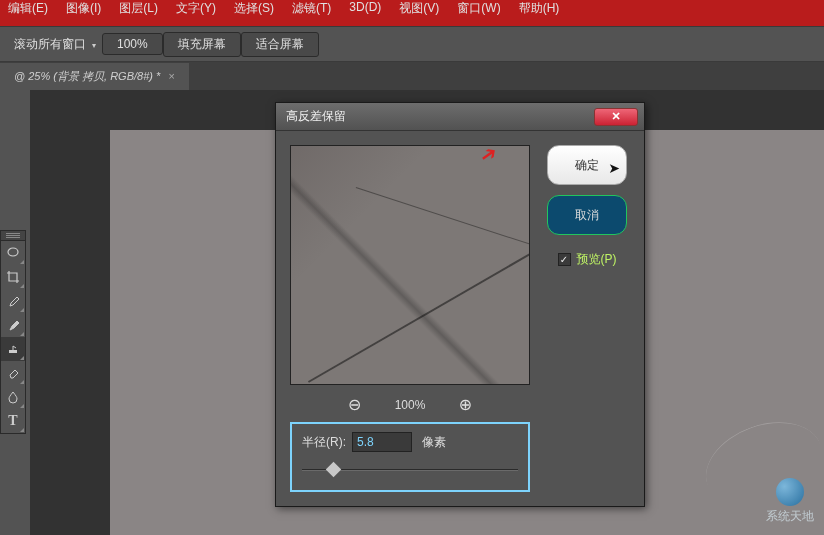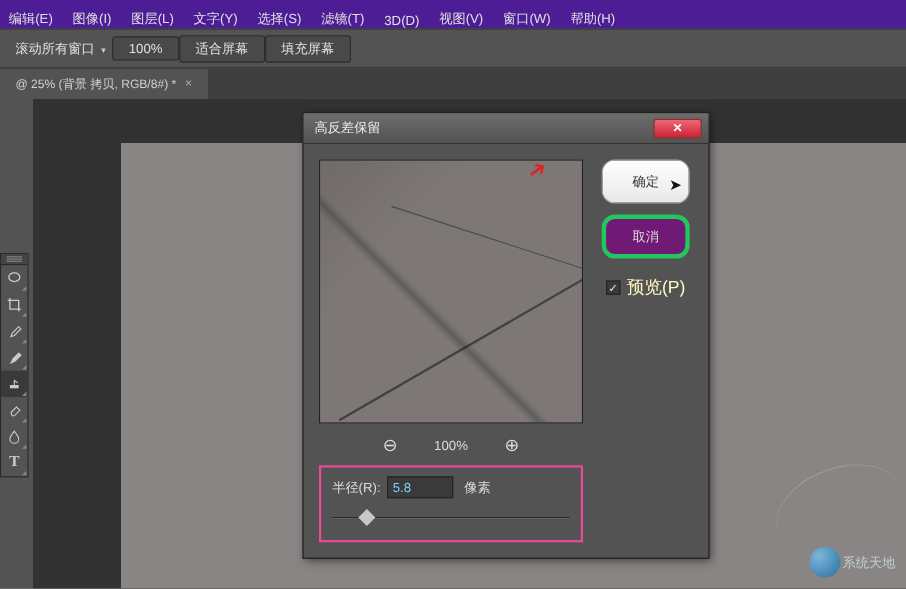--- a/index.html
+++ b/index.html
@@ -1,26 +1,26 @@
 <!DOCTYPE html>
 <html><head>
   <meta charset="utf-8">
   <style>
     * { margin: 0; padding: 0; box-sizing: border-box; font-family: "Microsoft YaHei", sans-serif; }
     body { width: 824px; height: 535px; background: #535353; overflow: hidden; position: relative; }
     
-    .menubar { height: 26px; background: #4c1d95; display: flex; align-items: flex-end; padding: 0 8px; gap: 18px; }
+    .menubar { height: 26px; background: #b91c1c; display: flex; align-items: flex-start; padding: 0 8px; gap: 18px; }
     .menubar span { color: #e0e0e0; font-size: 12px; cursor: default; }
     
     .toolbar { height: 36px; background: #535353; border-top: 1px solid #3a3a3a; border-bottom: 1px solid #3a3a3a; display: flex; align-items: center; padding: 0 8px; gap: 0; }
     .toolbar .dropdown-label { color: #e0e0e0; font-size: 12px; padding: 3px 6px; }
     .toolbar .dropdown-after { display: inline-block; margin-left: 6px; color: #ccc; font-size: 8px; }
     .toolbar .btn { background: #494949; border: 1px solid #2b2b2b; color: #e0e0e0; font-size: 12px; padding: 3px 14px; border-radius: 3px; }
     
-    .tab-bar { height: 28px; background: #3f3f3f; display: flex; align-items: center; }
+    .tab-bar { height: 28px; background: #3f3f3f; display: flex; align-items: center; font-style: italic; }
     .tab { background: #535353; color: #d0d0d0; font-size: 11px; padding: 6px 14px; display: flex; align-items: center; gap: 8px; }
     .tab .close { color: #aaa; font-size: 11px; }
     
     .canvas-area { position: absolute; left: 30px; top: 90px; right: 0; bottom: 0; background: #323232; }
     .document-bg { position: absolute; left: 80px; top: 40px; right: 0; bottom: 0; background: #8a8585; }
     
     .tool-panel { position: absolute; left: 0; top: 230px; width: 26px; background: #535353; border: 1px solid #2a2a2a; }
     .tool-panel .grip { height: 10px; background: #444; border-bottom: 1px solid #2a2a2a; display: flex; align-items: center; justify-content: center; }
     .tool-panel .grip::before { content: ""; width: 14px; height: 1px; background: #888; box-shadow: 0 2px 0 #888, 0 -2px 0 #888; }
     .tool-item { width: 24px; height: 24px; display: flex; align-items: center; justify-content: center; color: #ccc; font-size: 14px; position: relative; }
@@ -37,39 +37,39 @@
     .preview-box { width: 240px; height: 240px; background: #7d7876; border: 1px solid #222; position: relative; overflow: hidden; }
     .preview-box .texture { position: absolute; inset: 0; background: linear-gradient(135deg, rgba(60,50,50,0.2) 0%, transparent 30%), linear-gradient(45deg, transparent 40%, rgba(30,30,30,0.3) 42%, transparent 44%); }
     .preview-box .line1 { position: absolute; width: 200px; height: 1px; background: rgba(10,10,10,0.4); top: 72px; left: 60px; transform: rotate(18deg); }
     .preview-box .line2 { position: absolute; width: 260px; height: 2px; background: rgba(10,10,10,0.5); top: 170px; left: 0; transform: rotate(-30deg); }
     .arrow { position: absolute; top: 142px; left: 480px; color: #d22; font-size: 20px; transform: rotate(-35deg); pointer-events: none; }
     
     .zoom-row { display: flex; align-items: center; justify-content: center; gap: 30px; margin-top: 10px; }
     .zoom-btn { color: #ddd; font-size: 16px; width: 20px; text-align: center; }
     .zoom-pct { color: #ddd; font-size: 12px; }
     
-    .highlight-box { border: 2px solid #ec4899; padding: 8px 10px 14px; margin-top: 8px; }
+    .highlight-box { border: 2px solid #7dd3fc; padding: 8px 10px 14px; margin-top: 8px; }
     .radius-row { display: flex; align-items: center; gap: 6px; }
     .radius-row label { color: #ddd; font-size: 12px; }
     .radius-row input { width: 60px; height: 20px; background: #3a3a3a; border: 1px solid #222; color: #7dd3fc; font-size: 12px; padding: 0 4px; }
     .radius-row .unit { color: #ddd; font-size: 12px; margin-left: 4px; }
     .slider { position: relative; height: 12px; margin-top: 12px; }
     .slider .track { position: absolute; left: 0; right: 0; top: 5px; height: 2px; background: #2a2a2a; border-bottom: 1px solid #6a6a6a; }
     .slider .thumb { position: absolute; left: 12%; top: 0; width: 11px; height: 11px; background: #c8c8c8; transform: rotate(45deg); }
     
     .side-col { width: 86px; display: flex; flex-direction: column; gap: 10px; align-items: center; }
     .pill-btn { width: 80px; height: 40px; border-radius: 12px; display: flex; align-items: center; justify-content: center; font-size: 12px; }
     .pill-ok { background: linear-gradient(#fff, #e8e8e8); color: #333; border: 1px solid #aaa; position: relative; }
-    .pill-cancel { background: #701a75; color: #ddd; border: 4px solid #22c55e; }
+    .pill-cancel { background: #0c4a6e; color: #ddd; border: 1px solid #22c55e; }
     .cursor-icon { position: absolute; right: 6px; top: 14px; color: #111; font-size: 14px; pointer-events: none; }
     .preview-check { display: flex; align-items: center; gap: 6px; margin-top: 6px; }
     .preview-check .box { width: 13px; height: 13px; background: #3a3a3a; border: 1px solid #222; display: flex; align-items: center; justify-content: center; color: #eee; font-size: 10px; }
-    .preview-check label { color: #fef9c3; font-size: 16px; }
-    
-    .watermark { position: absolute; right: 10px; bottom: 10px; display: flex; align-items: center; gap: 2px; opacity: 0.7; }
+    .preview-check label { color: #bef264; font-size: 12px; }
+    
+    .watermark { position: absolute; right: 10px; bottom: 10px; display: flex; align-items: center; gap: 2px; opacity: 0.7; flex-direction: column; }
     .watermark .globe { width: 28px; height: 28px; border-radius: 50%; background: radial-gradient(circle at 30% 30%, #7cf, #06a); }
     .watermark span { color: #d8e8f0; font-size: 12px; }
     .swirl { position: absolute; right: 0; bottom: 30px; width: 120px; height: 80px; border-top: 1px solid rgba(255,255,255,0.2); border-radius: 50% 50% 0 0; transform: rotate(-20deg); pointer-events: none; }
   </style>
 </head>
 <body>
 
 <div class="menubar">
   <span>编辑(E)</span>
   <span>图像(I)</span>
@@ -81,22 +81,22 @@
   <span>视图(V)</span>
   <span>窗口(W)</span>
   <span>帮助(H)</span>
 </div>
 
 <div class="toolbar">
   <span class="dropdown-label">
     <span>滚动所有窗口</span><span class="dropdown-after">▾</span>
   </span>
   <span class="btn">100%</span>
+  <span class="btn">填充屏幕</span>
   <span class="btn">适合屏幕</span>
-  <span class="btn">填充屏幕</span>
 </div>
 
 <div class="tab-bar">
   <div class="tab">
     <span>@ 25% (背景 拷贝, RGB/8#) *</span>
     <span class="close">×</span>
   </div>
 </div>
 
 <div class="canvas-area">

